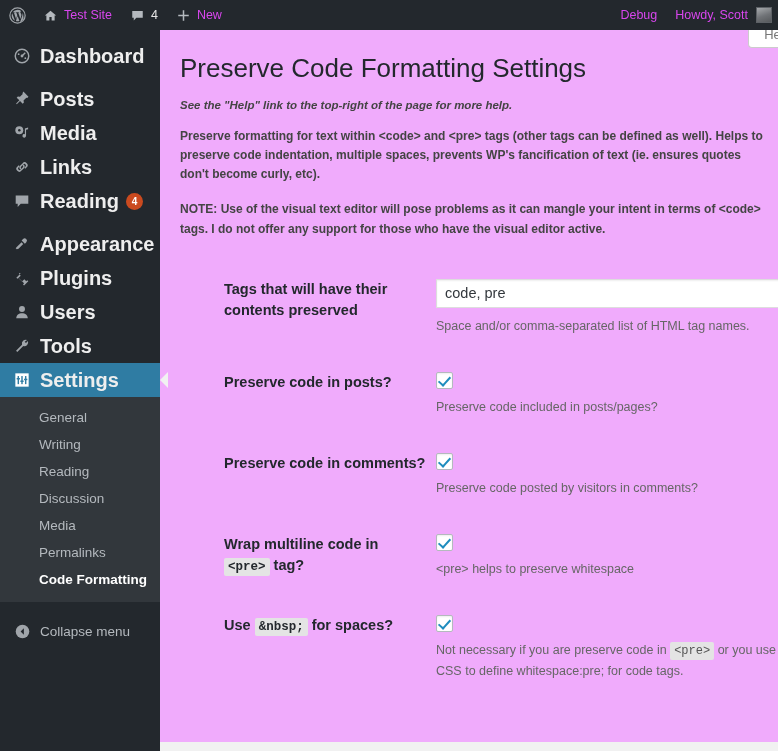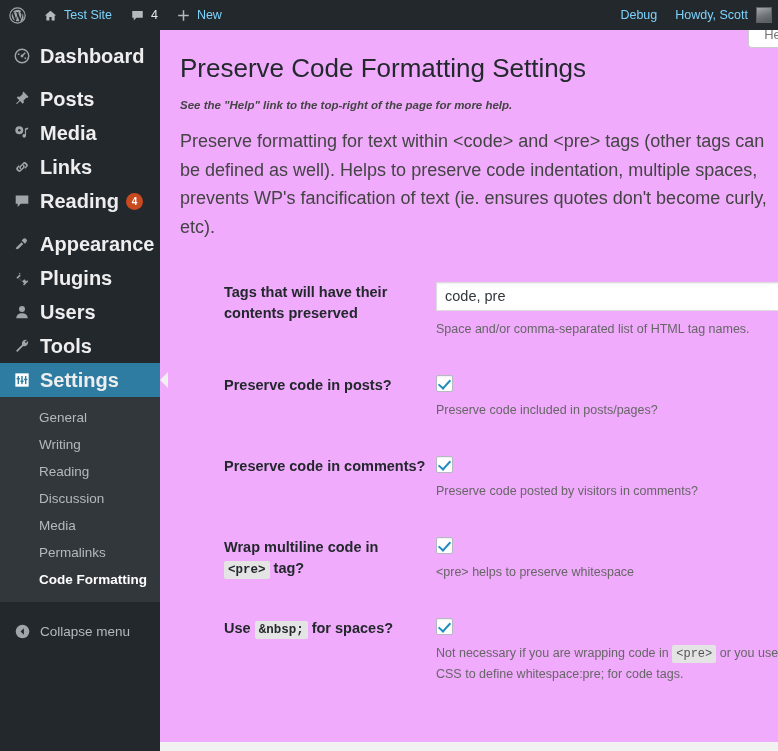--- a/index.html
+++ b/index.html
@@ -25,21 +25,21 @@
   }
   .ab-left { display: flex; align-items: center; height: 30px; }
   .ab-right { display: flex; align-items: center; height: 30px; margin-left: auto; }
   .ab-item {
     display: flex; align-items: center; gap: 6px;
     height: 30px; padding: 0 9px;
     color: #b4b9be; font-size: 13px; line-height: 30px;
     white-space: nowrap; cursor: pointer;
   }
   .ab-item.wplogo { padding: 0 8px 0 9px; }
-  .ab-label { color: #7dd3fc; font-size: 12.5px; }
+  .ab-label { color: #d946ef; font-size: 12.5px; }
   .ab-count { color: #e5e5e5; font-size: 12.5px; }
   .ab-item svg { display: block; }
   .ab-avatar {
     width: 16px; height: 16px;
     background: #8c8f94;
     border: 1px solid #5d6166;
     display: block;
     margin-left: 2px;
     background-image: linear-gradient(160deg,#a7aaad 0%,#6f7276 55%,#56595c 100%);
   }
@@ -169,24 +169,25 @@
   }
   p.help-note {
     margin: 9px 0 0 0;
     font-size: 11.5px;
     font-style: italic;
     font-weight: bold;
     color: #444;
   }
   p.desc {
     margin: 16px 0 0 0;
-    font-size: 18px;
+    font-size: 12px;
     line-height: 1.6;
     color: #444;
     max-width: 592px;
+    font-weight: bold;
   }
 
   
   table.form-table {
     margin-top: 28px;
     border-collapse: collapse;
     width: 100%;
     margin-left: 44px;
   }
   table.form-table th {
@@ -457,20 +458,21 @@
   </div>
 
   <div class="content-inner">
 
     <h1 class="page-title">Preserve Code Formatting Settings</h1>
 
     <p class="help-note">See the "Help" link to the top-right of the page for more help.</p>
 
     <p class="desc">Preserve formatting for text within &lt;code&gt; and &lt;pre&gt; tags (other tags can be defined as well). Helps to preserve code indentation, multiple spaces, prevents WP's fancification of text (ie. ensures quotes don't become curly, etc).</p>
 
+    <p class="desc">NOTE: Use of the visual text editor will pose problems as it can mangle your intent in terms of &lt;code&gt; tags. I do not offer any support for those who have the visual editor active.</p>
 
     <table class="form-table">
       <tbody>
 
         <tr class="row-text">
           <th>
             <span>Tags that will have their contents preserved</span>
           </th>
           <td>
             <input class="text" type="text" value="code, pre" style="">
@@ -520,21 +522,21 @@
           <th>
             <span>Use</span>
             <code class="inl">&amp;nbsp;</code>
             <span>for spaces?</span>
           </th>
           <td>
             <span class="cb-wrap">
               <span class="cb checked"></span>
             </span>
             <p class="desc-text">
-              <span>Not necessary if you are wrapping code in</span>
+              <span>Not necessary if you are preserve code in</span>
               <code class="inl">&lt;pre&gt;</code>
               <span>or you use CSS to define whitespace:pre; for code tags.</span>
             </p>
           </td>
         </tr>
 
       </tbody>
     </table>
 
   </div>

